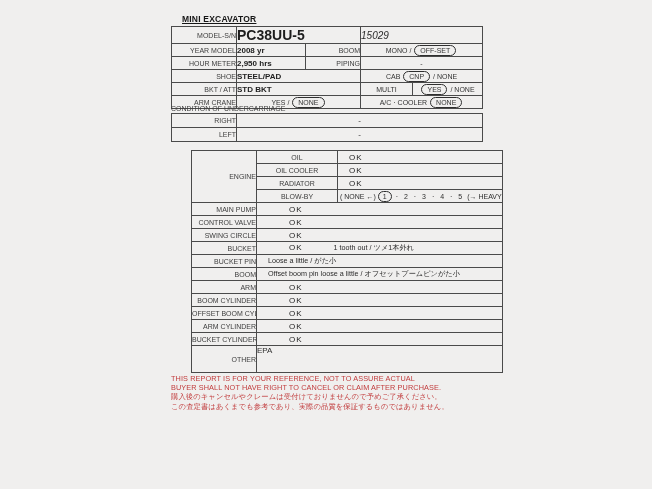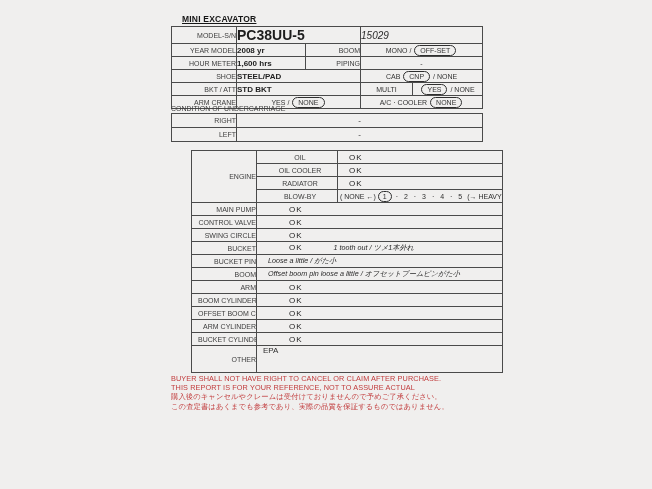--- a/index.html
+++ b/index.html
@@ -39,25 +39,25 @@
   .section-heading {
     position:absolute; left:171px; top:105px;
     font-size:7px; color:#3d3d3d;
   }
   #under { left:171px; top:113px; width:311px; }
   #under td { height:14px; }
   .uval { text-align:center; font-size:8px; color:#2a2a2a; }
 
   
   #main { left:171px; top:150px; width:311px;margin-left:20px; }
-  #main td { height:13px;padding-left:6px; }
+  #main td { height:13px; }
   #main .val { text-align:left; padding-left:11px; font-size:7.2px; color:#2a2a2a; }
   #main .ok { font-size:8px; letter-spacing:1px; color:#222; }
   #main tr.plain .ok { margin-left:21px; }
-  #main .note { margin-left:31px; font-size:7.2px;font-style:italic; }
+  #main .note { margin-left:31px; font-size:7.2px; }
   #main tr.note-only .note { margin-left:0; }
   #main .blowby { padding-left:2px; font-size:7px; color:#2e2e2e; }
   #main .blowby .mid { letter-spacing:2px; margin-left:2px; }
   #main .blowby .sfx { margin-left:3px; }
   #main .blowby .circle { padding:0 4px; margin:0 2px; }
   #main tr.other-row td { height:27px; }
   .other-val { vertical-align:top !important; padding-left:2px; padding-top:1px; font-size:8px; }
 
   
   #disclaimer { position:absolute; left:171px; top:374px; }
@@ -86,21 +86,21 @@
     <td class="lbl">YEAR MODEL</td>
     <td class="cval">2008 yr</td>
     <td class="lbl">BOOM</td>
     <td class="rcell" colspan="2">
       <span>MONO /</span>
       <span class="circle">OFF-SET</span>
     </td>
   </tr>
   <tr>
     <td class="lbl">HOUR METER</td>
-    <td class="cval">1,600 hrs</td>
+    <td class="cval">2,950 hrs</td>
     <td class="lbl">PIPING</td>
     <td class="rcell" colspan="2">-</td>
   </tr>
   <tr>
     <td class="lbl">SHOE</td>
     <td class="cval" colspan="2">STEEL/PAD</td>
     <td class="rcell" colspan="2">
       <span>CAB</span>
       <span class="circle">CNP</span>
       <span>/ NONE</span>
@@ -219,17 +219,17 @@
     <td class="val" colspan="2"><span class="ok">OK</span><span class="note"></span></td>
   </tr>
   <tr class="other-row">
     <td class="lbl">OTHER</td>
     <td class="other-val" colspan="2">EPA</td>
   </tr>
 </tbody>
   </table>
 
 <div id="disclaimer" style="color: rgb(193, 59, 60);">
+  <div class="line">THIS REPORT IS FOR YOUR REFERENCE, NOT TO ASSURE ACTUAL</div>
   <div class="line">BUYER SHALL NOT HAVE RIGHT TO CANCEL OR CLAIM AFTER PURCHASE.</div>
-  <div class="line">THIS REPORT IS FOR YOUR REFERENCE, NOT TO ASSURE ACTUAL</div>
   <div class="line">購入後のキャンセルやクレームは受付けておりませんので予めご了承ください。</div>
   <div class="line">この査定書はあくまでも参考であり、実際の品質を保証するものではありません。</div>
 </div>
 
 </body></html>

